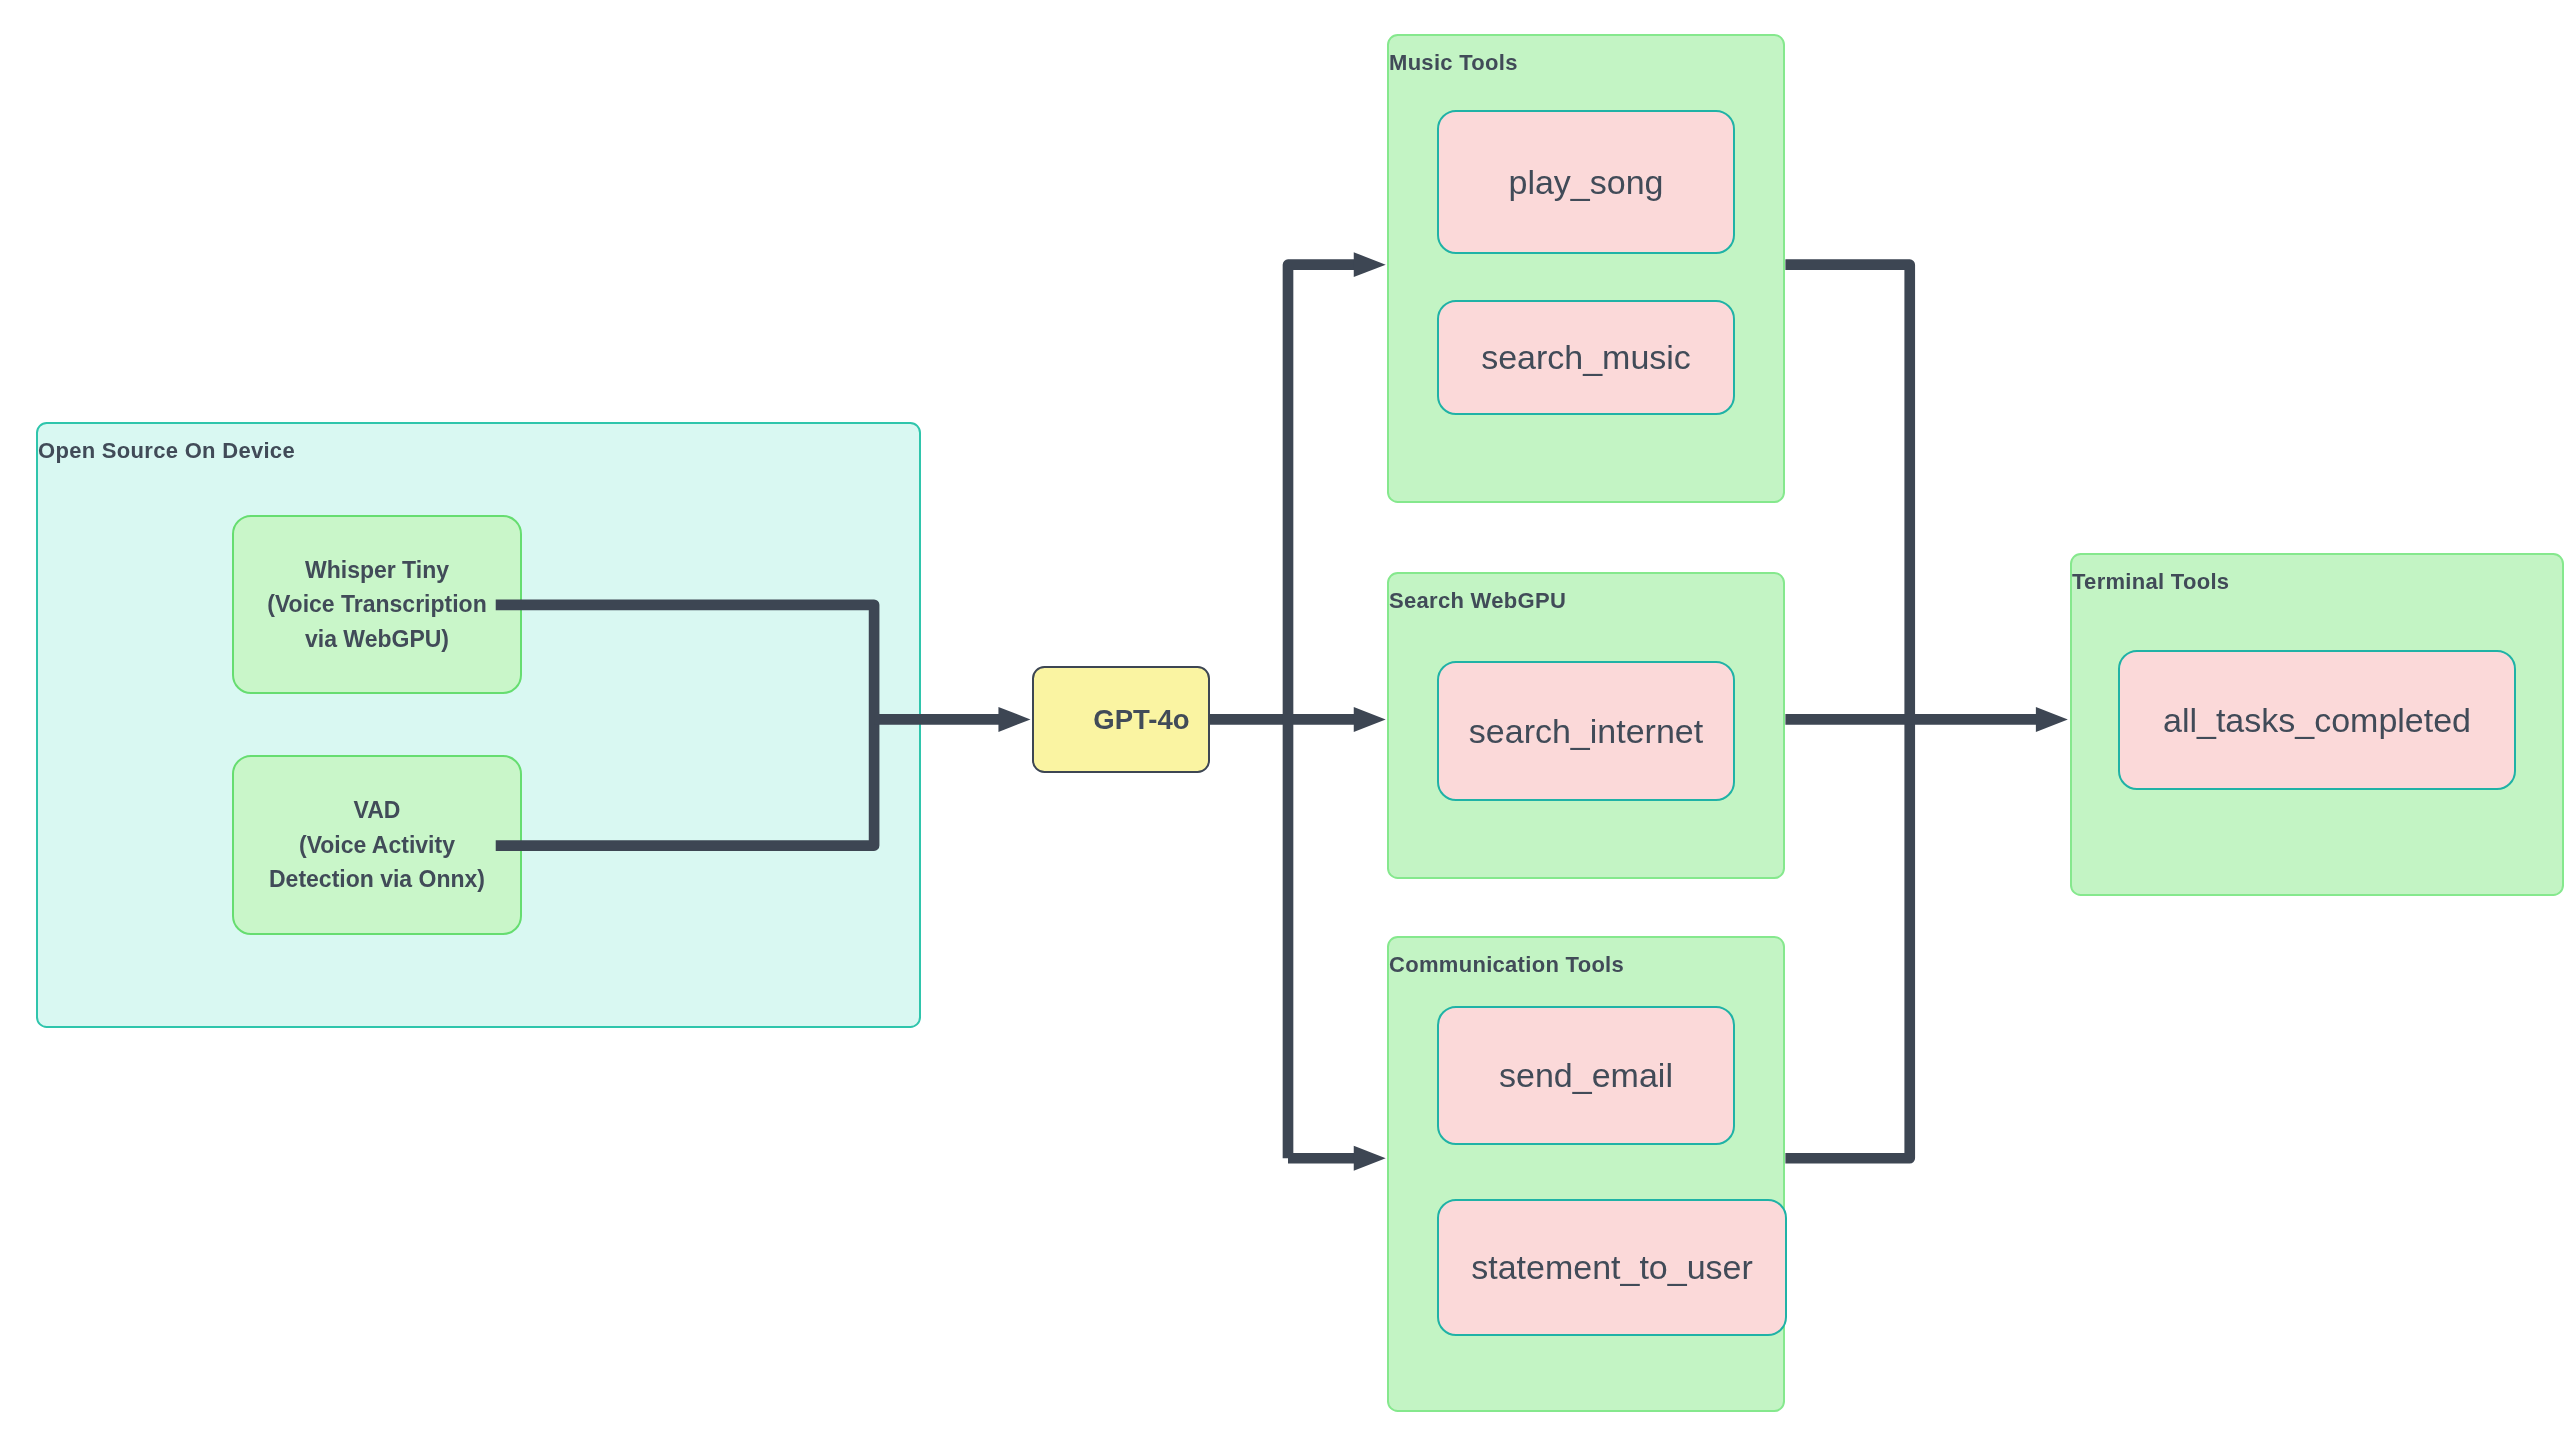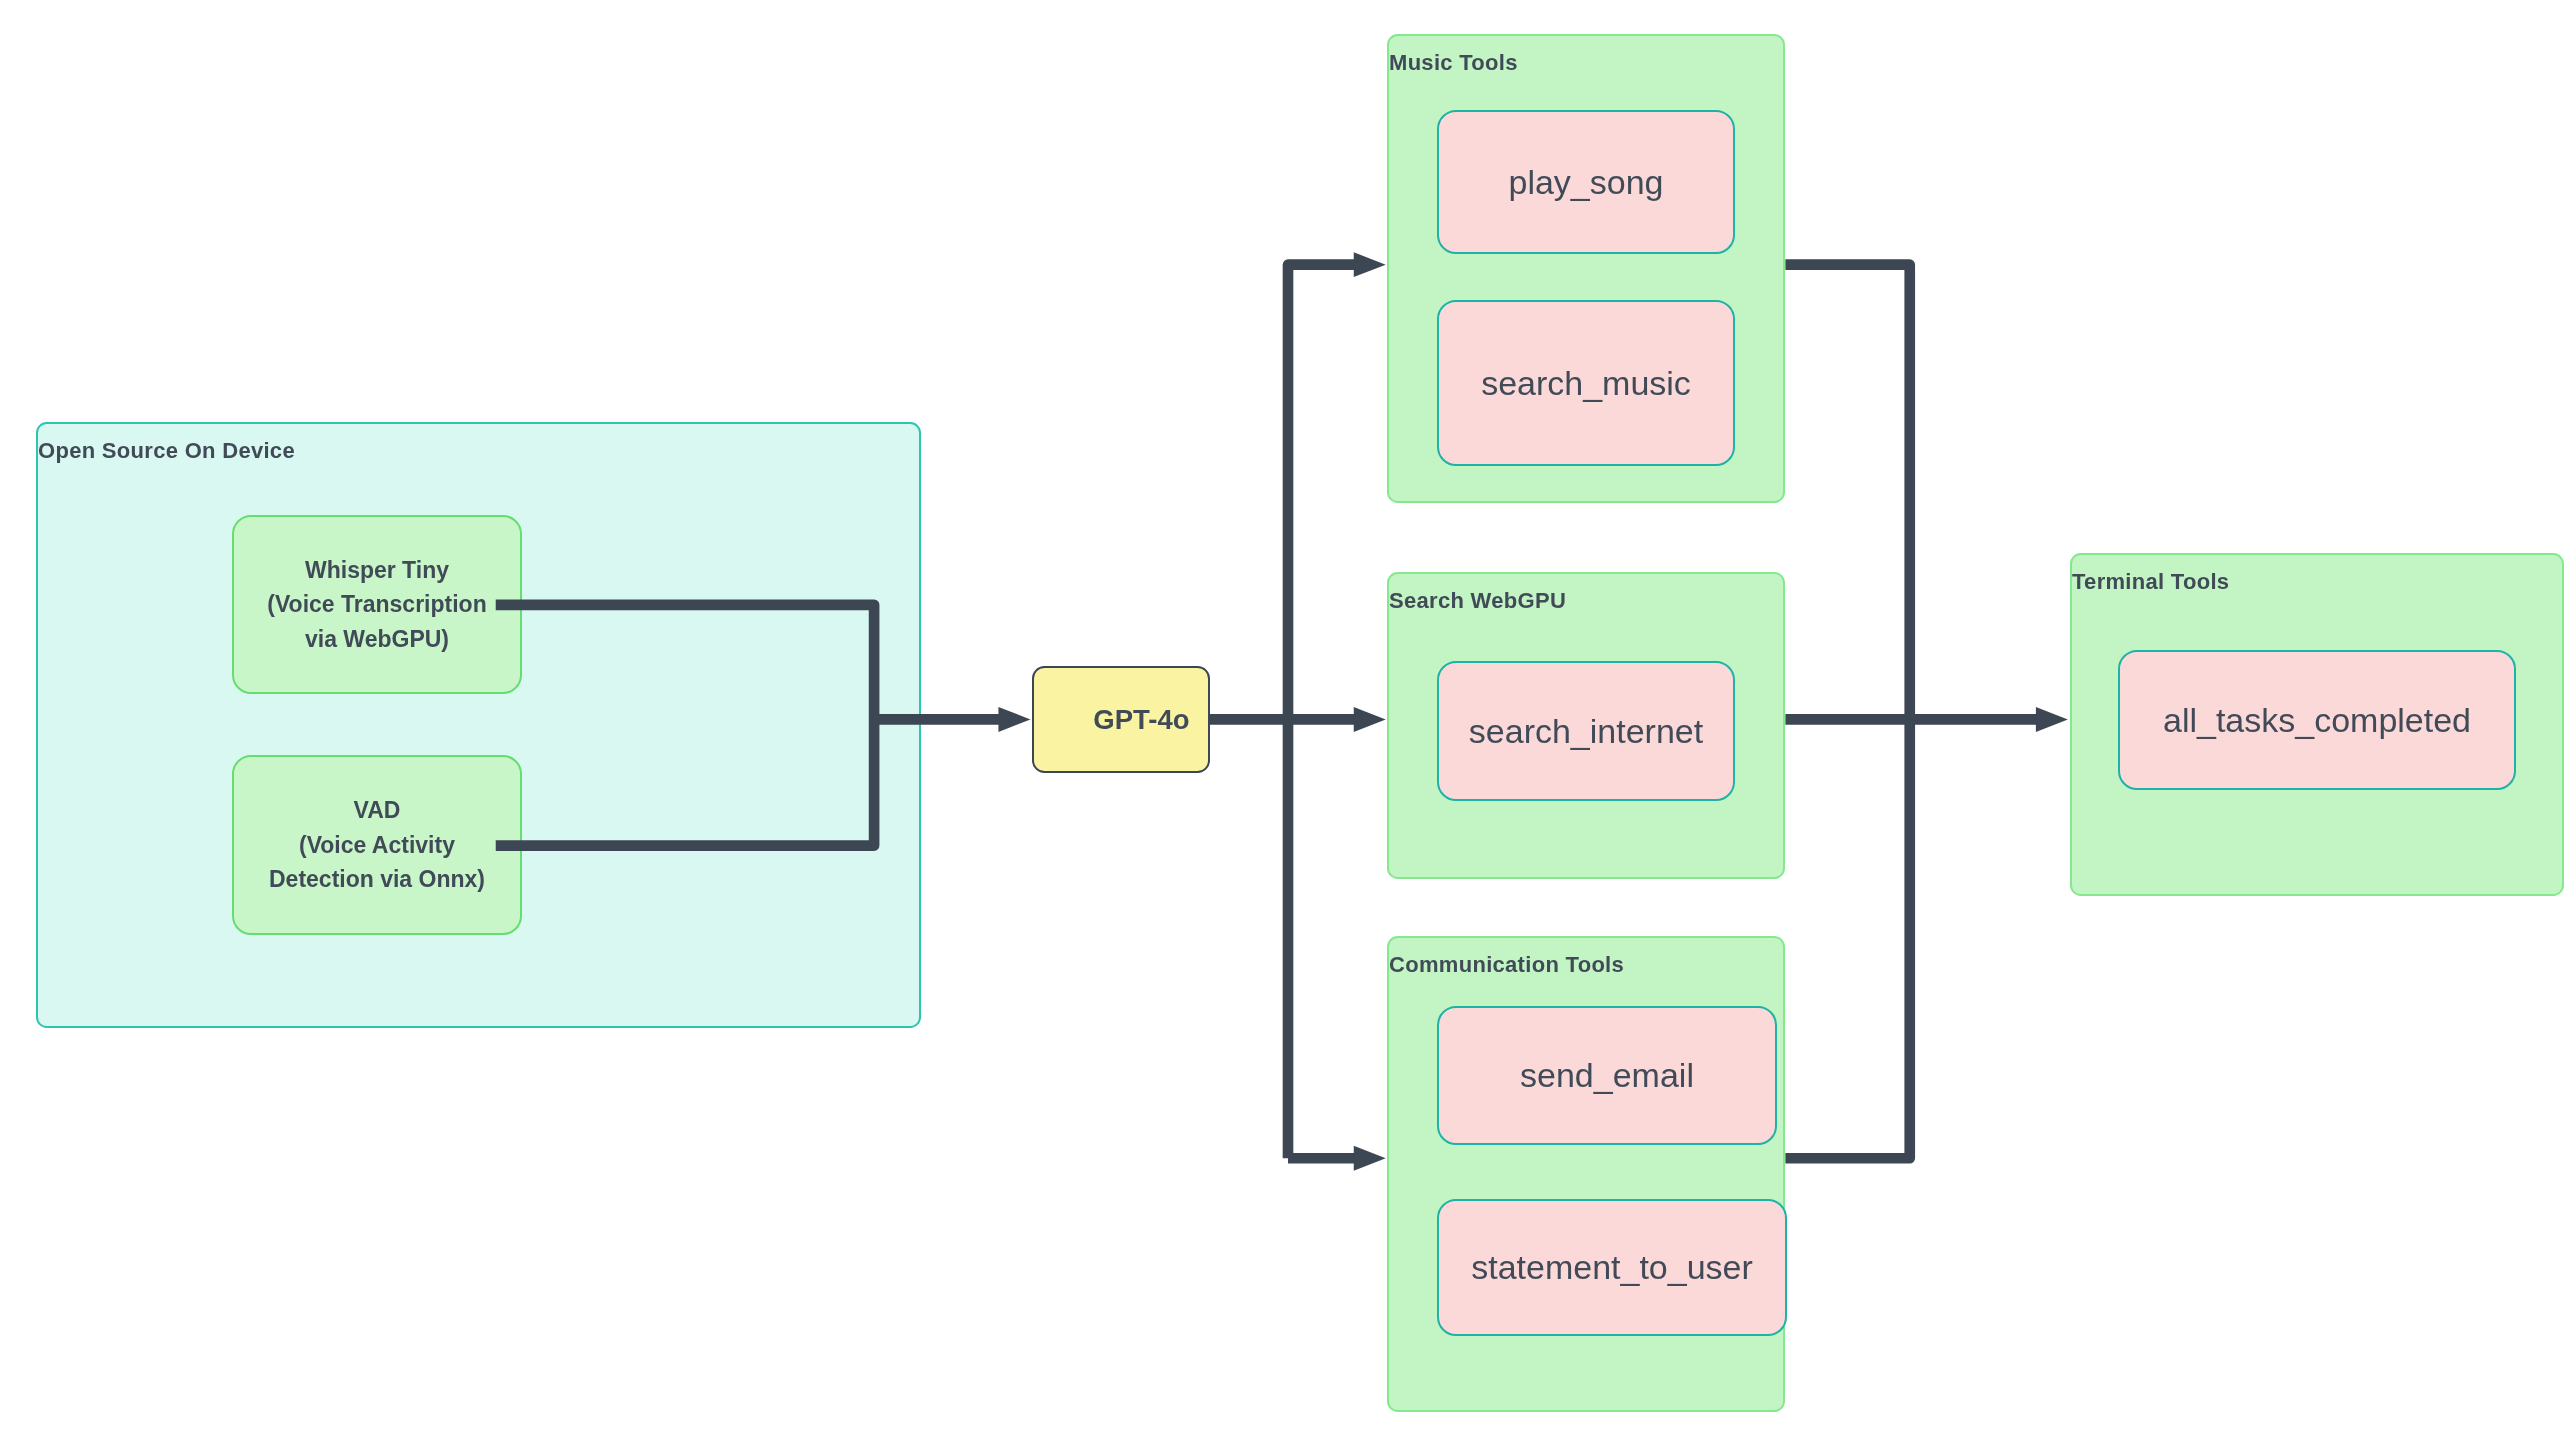--- a/index.html
+++ b/index.html
@@ -50,25 +50,25 @@
 via WebGPU)</div>
 
 <div class="node greenbox" style="left:206px;top:755px;width:290px;height:180px">VAD
 (Voice Activity
 Detection via Onnx)</div>
 
 <div class="node gpt" style="left:1032px;top:666px;width:178px;height:107px">GPT-4o</div>
 
 <div class="node pink" style="left:1437px;top:110px;width:298px;height:144px">play_song</div>
 
-<div class="node pink" style="left:1437px;top:300px;width:298px;height:166px">search_music</div>
+<div class="node pink" style="left:1437px;top:300px;width:298px;height:115px">search_music</div>
 
 <div class="node pink" style="left:1437px;top:661px;width:298px;height:140px">search_internet</div>
 
-<div class="node pink" style="left:1437px;top:1006px;width:340px;height:139px">send_email</div>
+<div class="node pink" style="left:1437px;top:1006px;width:298px;height:139px">send_email</div>
 
 <div class="node pink" style="left:1437px;top:1199px;width:350px;height:137px">statement_to_user</div>
 
 <div class="node pink" style="left:2118px;top:650px;width:398px;height:140px">all_tasks_completed</div>
 
 <svg class="wires" width="2576" height="1430" viewBox="0 0 2900 1610">
   <defs>
     <marker id="arrow" viewBox="0 0 40 32" refX="4" refY="16" markerWidth="40" markerHeight="32" orient="auto" markerUnits="userSpaceOnUse">
       <path d="M2,2 L38,16 L2,30 Z" fill="#3d4653"></path>
     </marker>

